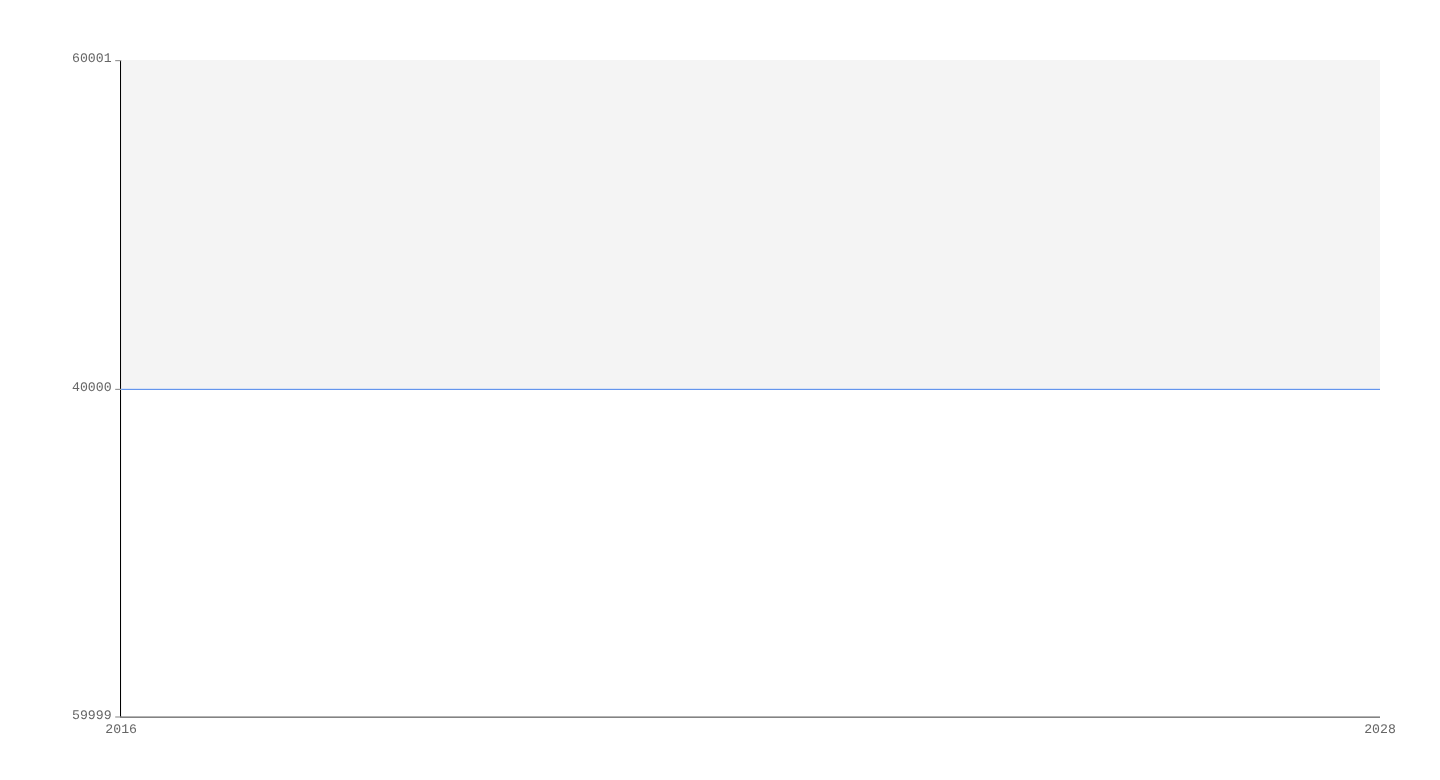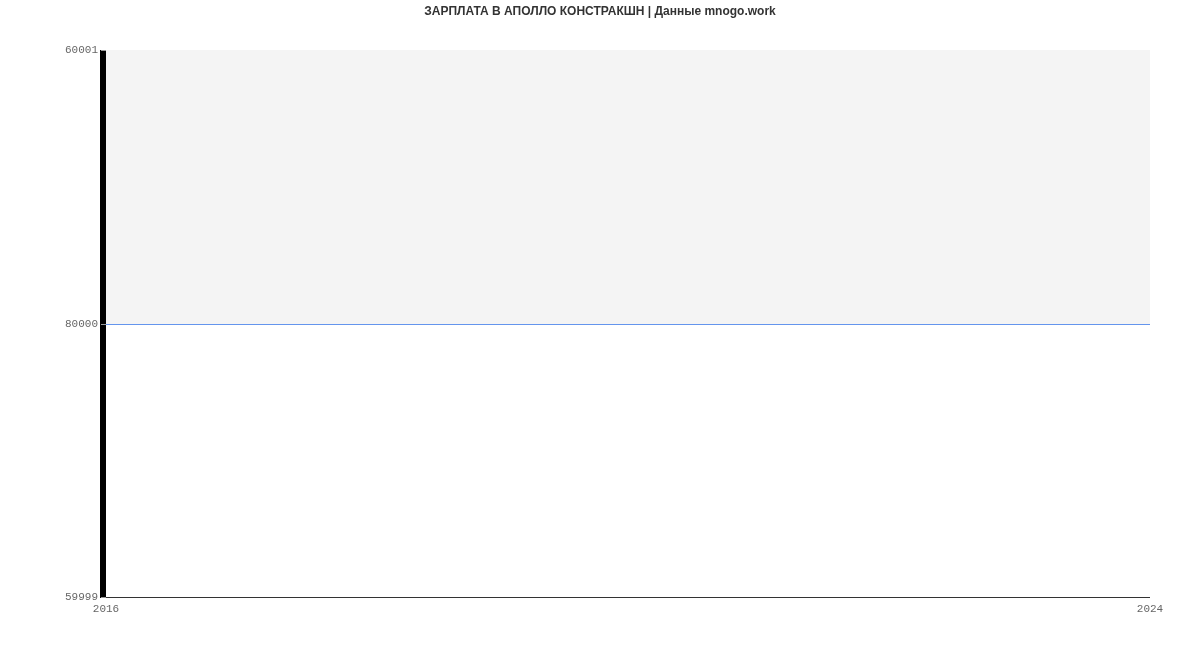--- a/index.html
+++ b/index.html
@@ -26,21 +26,21 @@
     font-size: 12px;
     font-weight: bold;
     color: #333;
   }
   .plot-area {
     position: absolute;
     left: 100px;
     top: 50px;
     width: 1050px;
     height: 548px;
-    border-left: 6px solid #000000;
+    border-left: 1px solid #000000;
     border-bottom: 1px solid #333;
     box-sizing: border-box;
     font-family: Liberation Mono, monospace;
   }
   
   .band-top {
     position: absolute;
     left: 0; top: 0;
     width: 100%;
     height: 50%;
@@ -83,34 +83,33 @@
     width: 100%;
     height: 0;
     border-top: 1.5px solid #6495ed;
   }
 </style>
 </head>
 <body>
 
 <div class="chart-wrap">
 
-  <div class="title">ЗАРПЛАТА В АПОЛЛО КОНСТРАКШН | Данные mnogo.work</div>
 
   <div class="plot-area">
     <div class="band-top"></div>
     <div class="band-bottom"></div>
 
     <div class="y-tick" style="top:0%;">60001</div>
     <div class="y-tick-line" style="top:0%;"></div>
 
-    <div class="y-tick" style="top:50%;">80000</div>
+    <div class="y-tick" style="top:50%;">40000</div>
     <div class="y-tick-line" style="top:50%;"></div>
 
     <div class="y-tick" style="top:100%;text-align:right;">59999</div>
     <div class="y-tick-line" style="top:100%;"></div>
 
     <div class="x-tick" style="left:0%;">2016</div>
-    <div class="x-tick" style="left:100%;">2024</div>
+    <div class="x-tick" style="left:100%;">2028</div>
 
     <div class="series-line" style="top:50%;"></div>
   </div>
 
 </div>
 
 </body></html>

